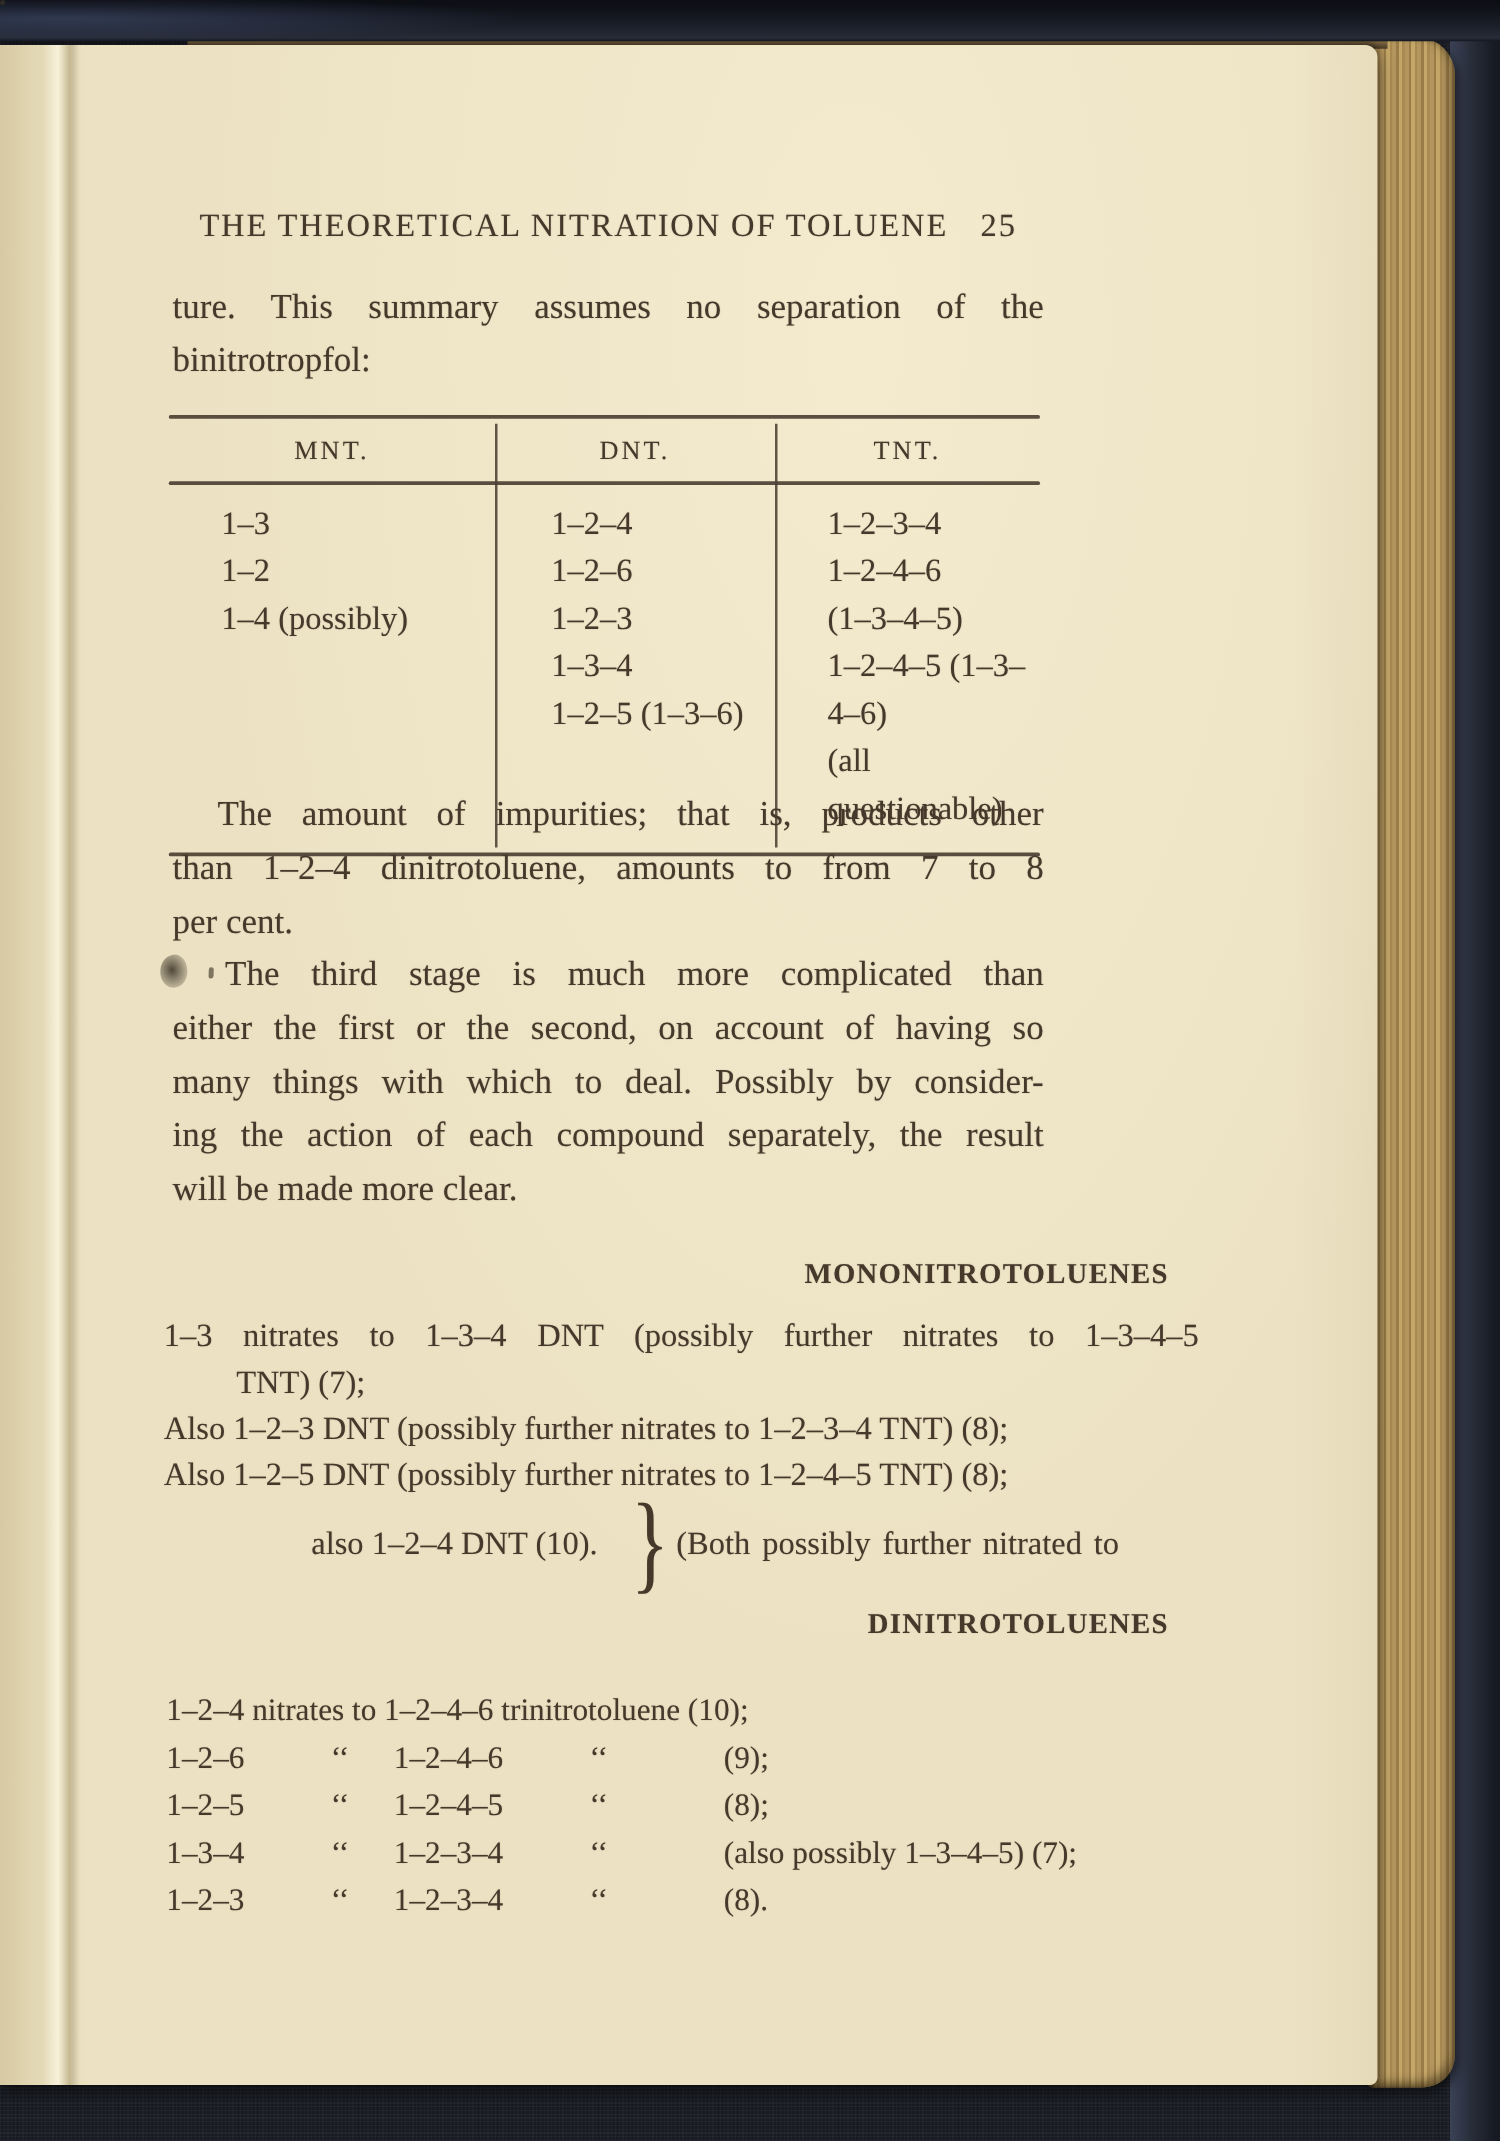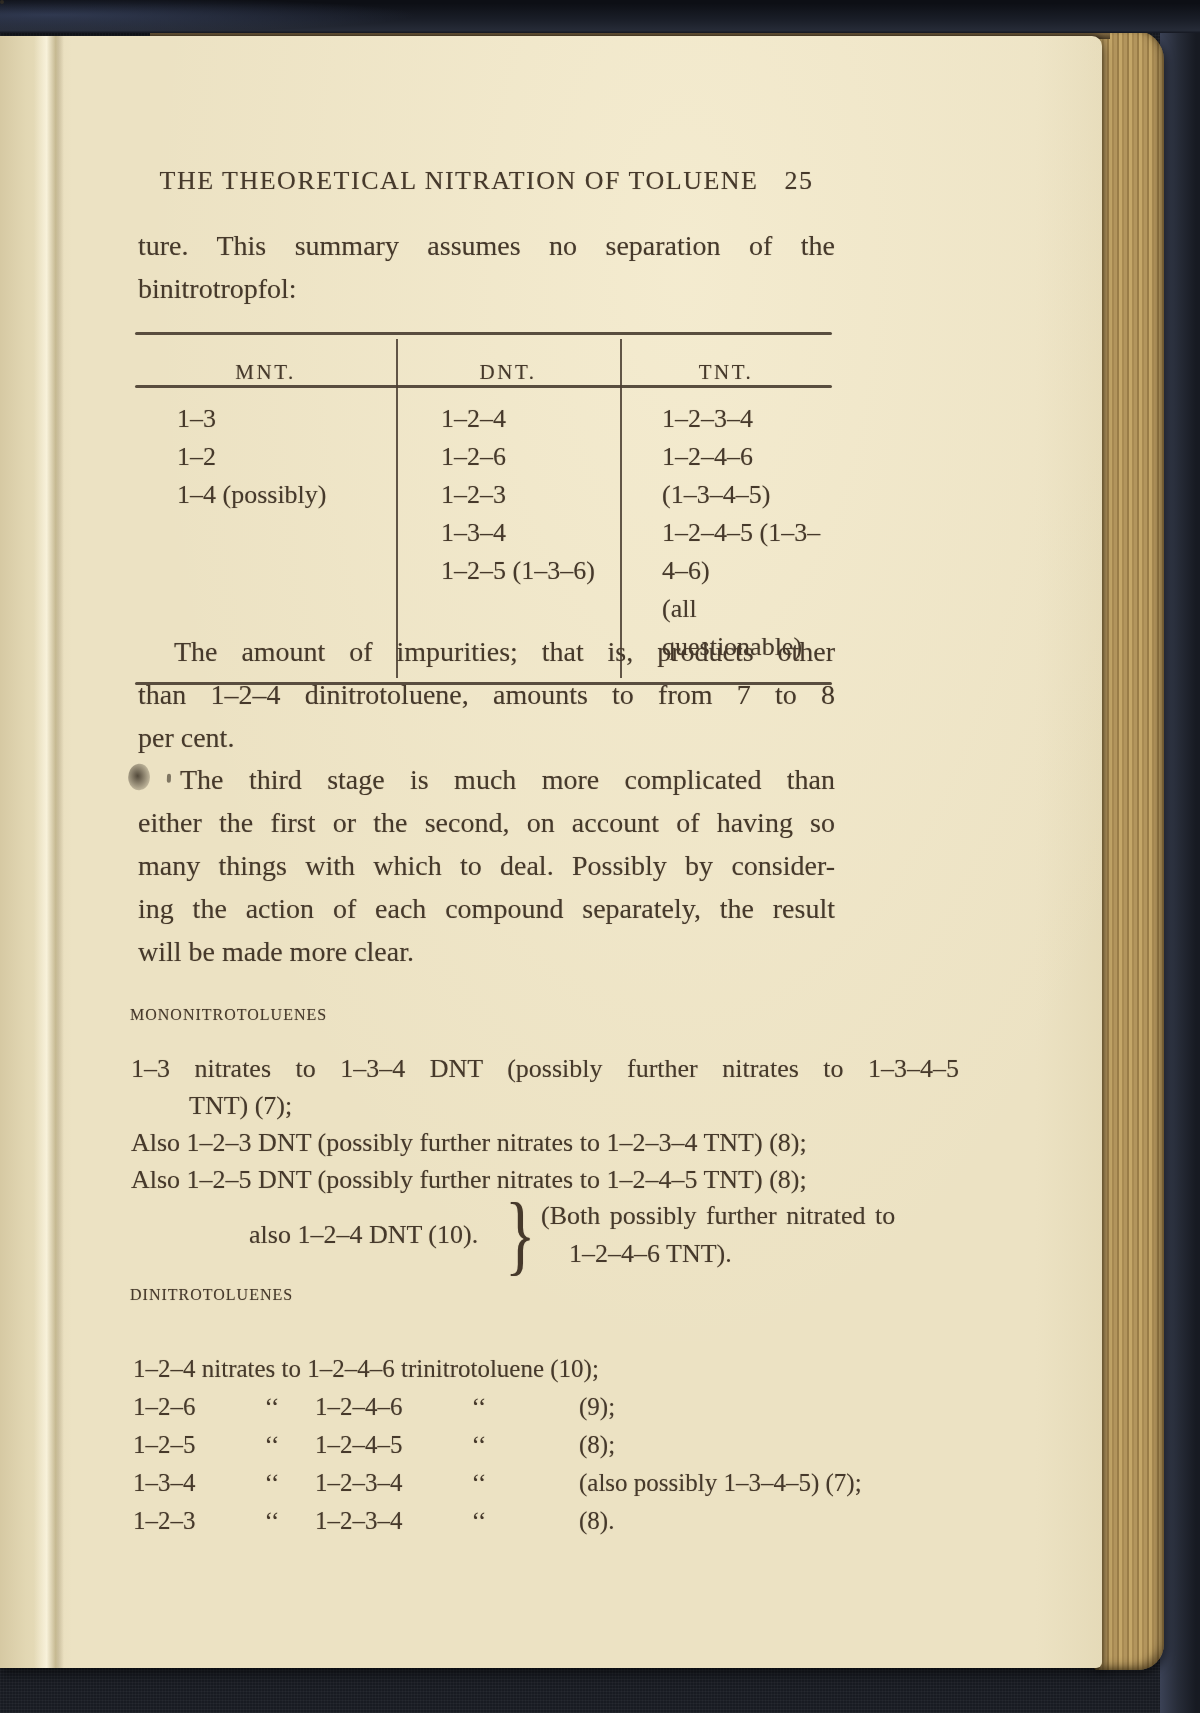--- a/index.html
+++ b/index.html
@@ -73,32 +73,32 @@
   .j{text-align:justify;text-align-last:justify;}
   .body-block{width:697px;font-size:28px;line-height:43px;}
   .indent1{text-indent:36px;}
   .running-head{
     left:138px;top:166px;width:697px;display:flex;justify-content:center;align-items:baseline;gap:26px;
     font-size:26px;letter-spacing:1.5px;white-space:nowrap;
   }
   
   .stable{left:135px;top:332px;width:697px;font-size:26px;}
   .rule{height:3px;background:#4c4033;border-radius:2px;opacity:0.92;}
-  .thead{display:flex;height:50px;align-items:flex-end;font-size:21px;letter-spacing:2.5px;}
+  .thead{display:flex;height:50px;align-items:center;font-size:21px;letter-spacing:2.5px;}
   .thc{text-align:center;}
   .thc.c1{width:261px;} .thc.c2{width:224px;} .thc.c3{width:212px;}
   .tbody{display:flex;padding:12px 0 16px 0;line-height:38px;position:relative;}
   .tcol.c1{width:219px;padding-left:42px;}
   .tcol.c2{width:179px;padding-left:45px;}
   .tcol.c3{width:170px;padding-left:42px;}
   .vl1{left:261px;} .vl2{left:485px;}
   .tbl-wrap{position:relative;}
   .tbl-wrap .vfull{position:absolute;top:4px;bottom:4px;width:2px;background:#4c4033;opacity:0.88;}
   
-  .sec-head{left:130px;top:0;width:805px;text-align:left;font-weight:normal;font-size:16px;letter-spacing:1px;}
+  .sec-head{left:130px;top:0;width:805px;text-align:right;font-weight:bold;font-size:23px;letter-spacing:1px;}
   .mono-list{left:131px;top:1050px;width:828px;font-size:26px;line-height:37px;}
   .hang{padding-left:58px;}
   .brace-group{left:131px;top:1197px;width:830px;display:flex;align-items:center;font-size:26px;line-height:38px;}
   .bg-left{width:368px;}
   .bg-left .l2{padding-left:118px;}
   .brace-glyph{font-size:88px;line-height:76px;width:42px;text-align:center;transform:scaleX(0.72);font-weight:400;}
   .bg-right{flex:1;word-spacing:3px;}
   .bg-right .l2{padding-left:28px;word-spacing:normal;}
   .dnt-list{left:133px;top:1350px;width:830px;font-size:25px;line-height:38px;}
   .dnt-row{display:grid;grid-template-columns:96px 86px 104px 120px auto;}
@@ -188,21 +188,20 @@
     <div>Also 1–2–5 DNT (possibly further nitrates to 1–2–4–5 TNT) (8);</div>
   </div>
 
   <div class="txt brace-group">
     <div class="bg-left">
       <div class="l2">also 1–2–4 DNT (10).</div>
     </div>
     <div class="brace-glyph">}</div>
     <div class="bg-right">
       <div>(Both possibly further nitrated to</div>
-      <div class="l2">1–2–4–6 TNT).</div>
     </div>
   </div>
 
   <div class="txt sec-head" style="top:1286px;">DINITROTOLUENES</div>
 
   <div class="txt dnt-list">
     <div>1–2–4 nitrates to 1–2–4–6 trinitrotoluene (10);</div>
     <div class="dnt-row">
       <div>1–2–6</div>
       <div class="ditto">‘‘</div>

